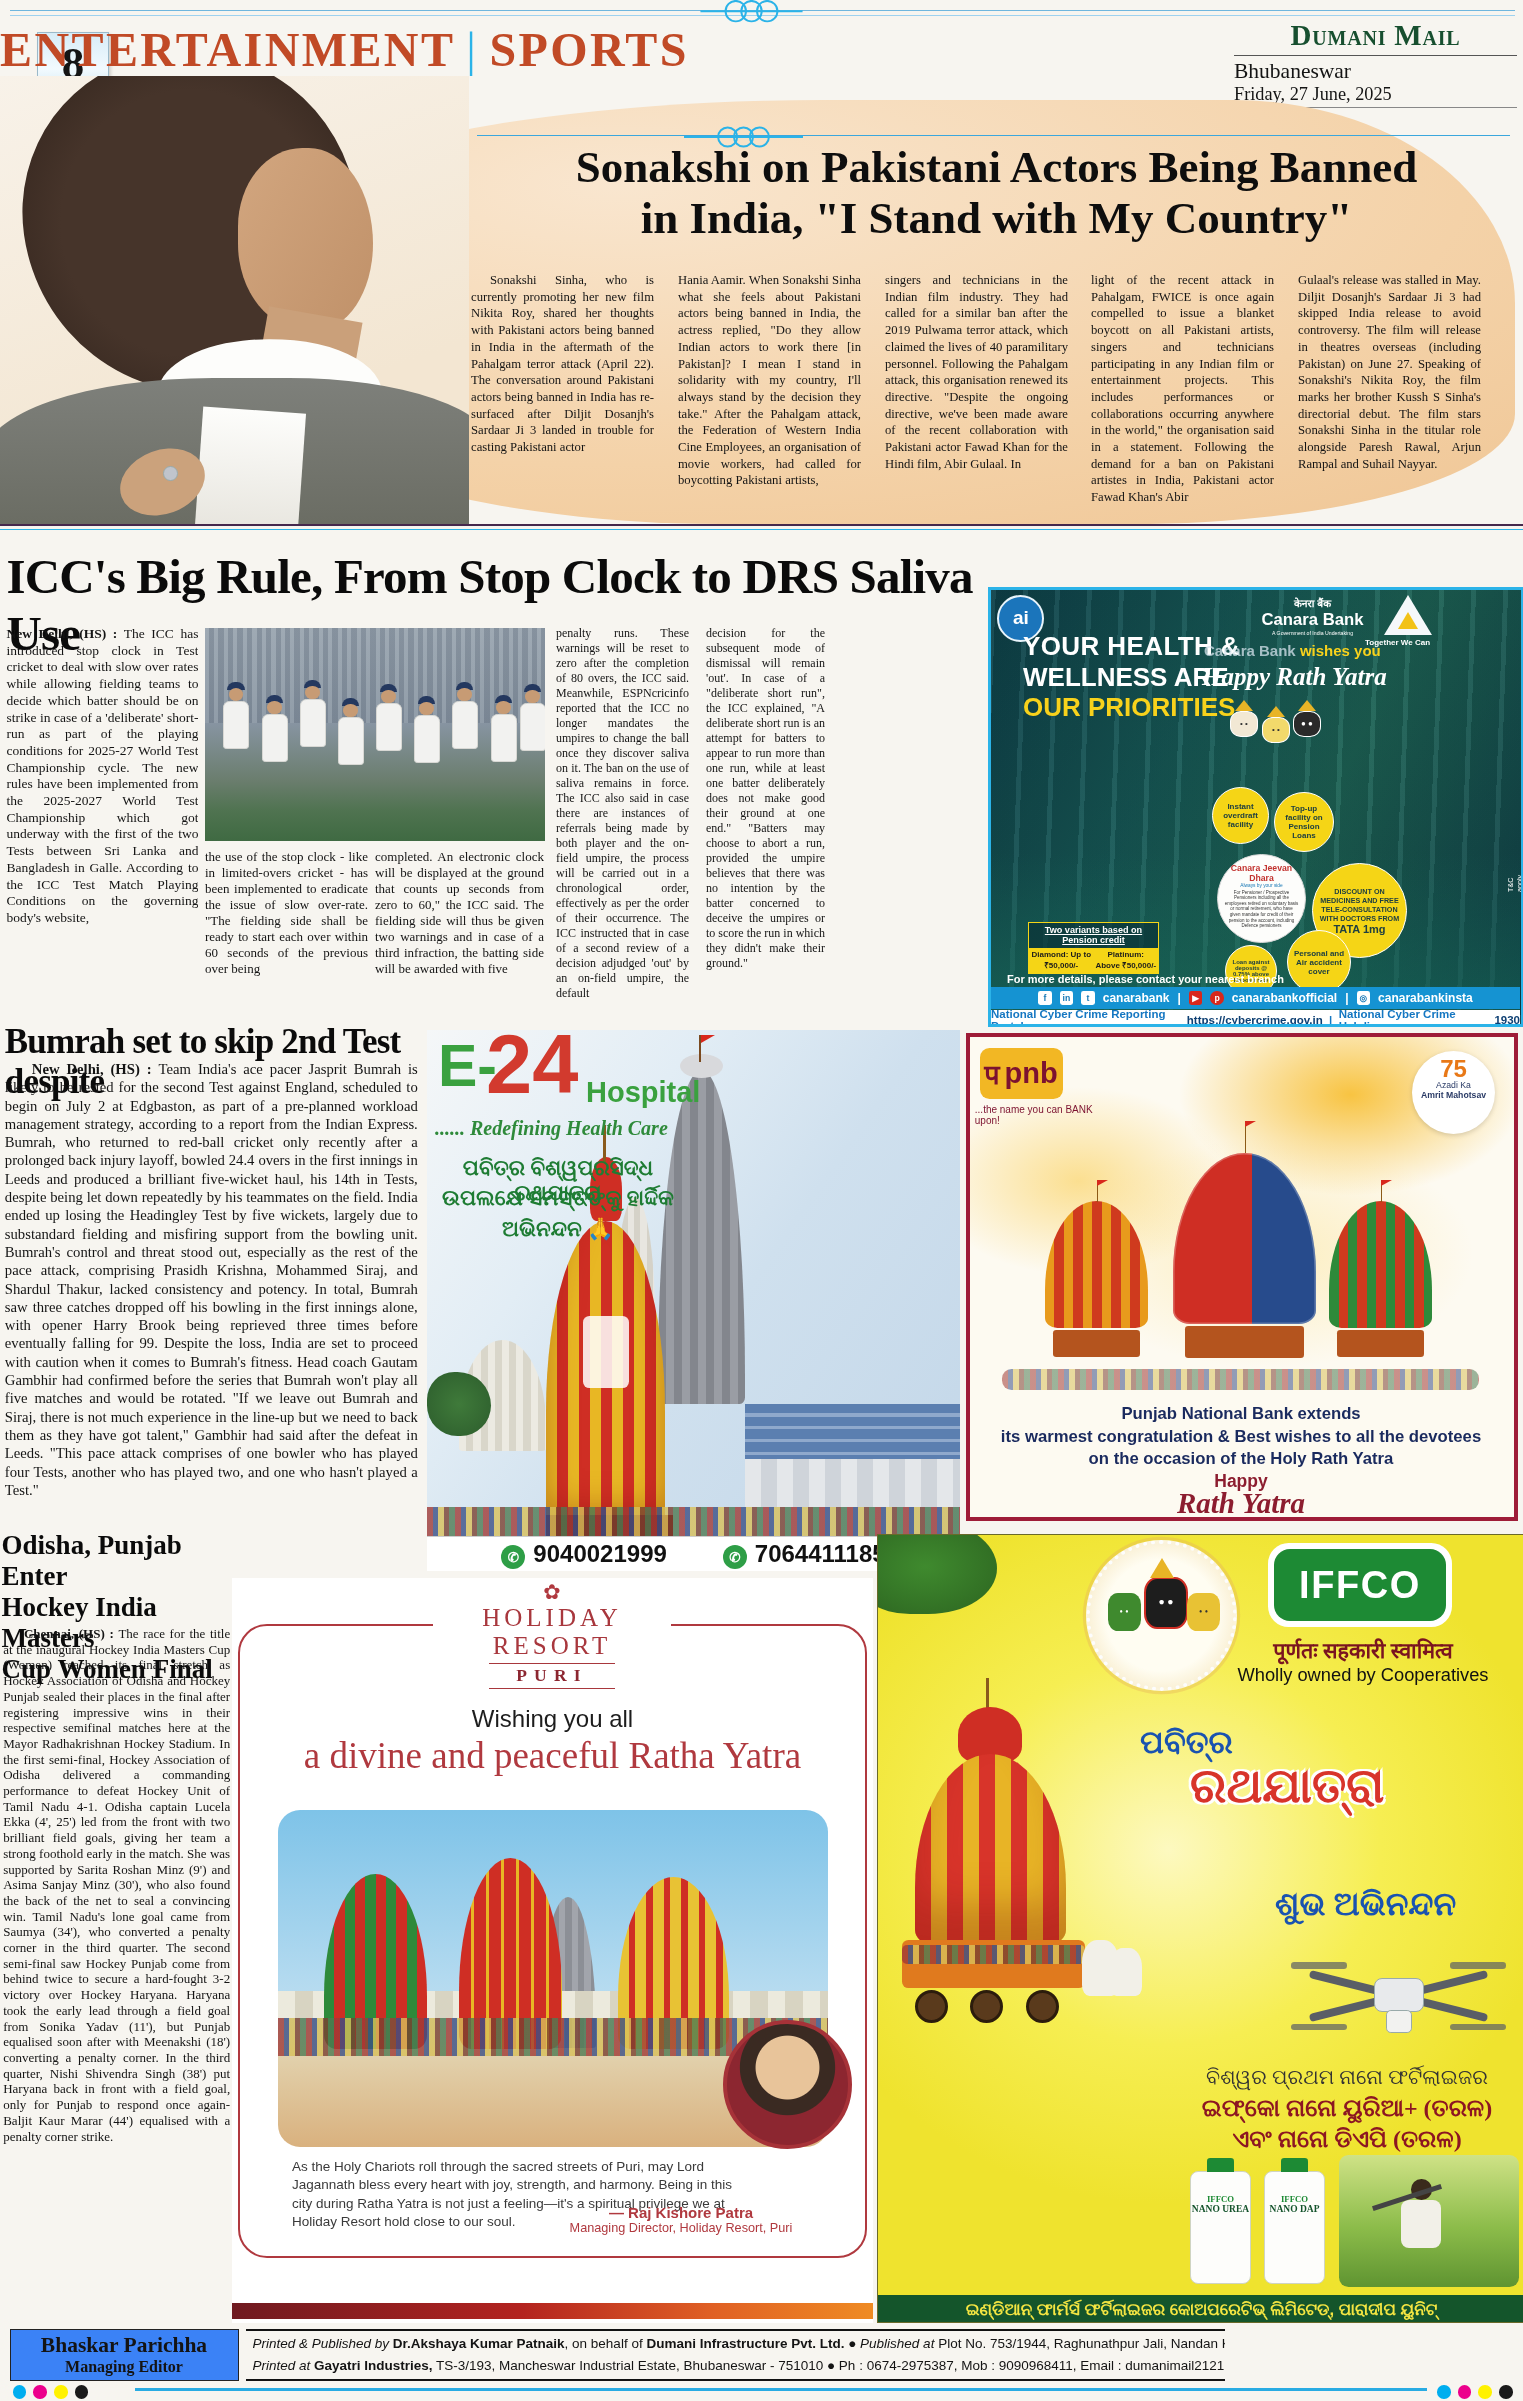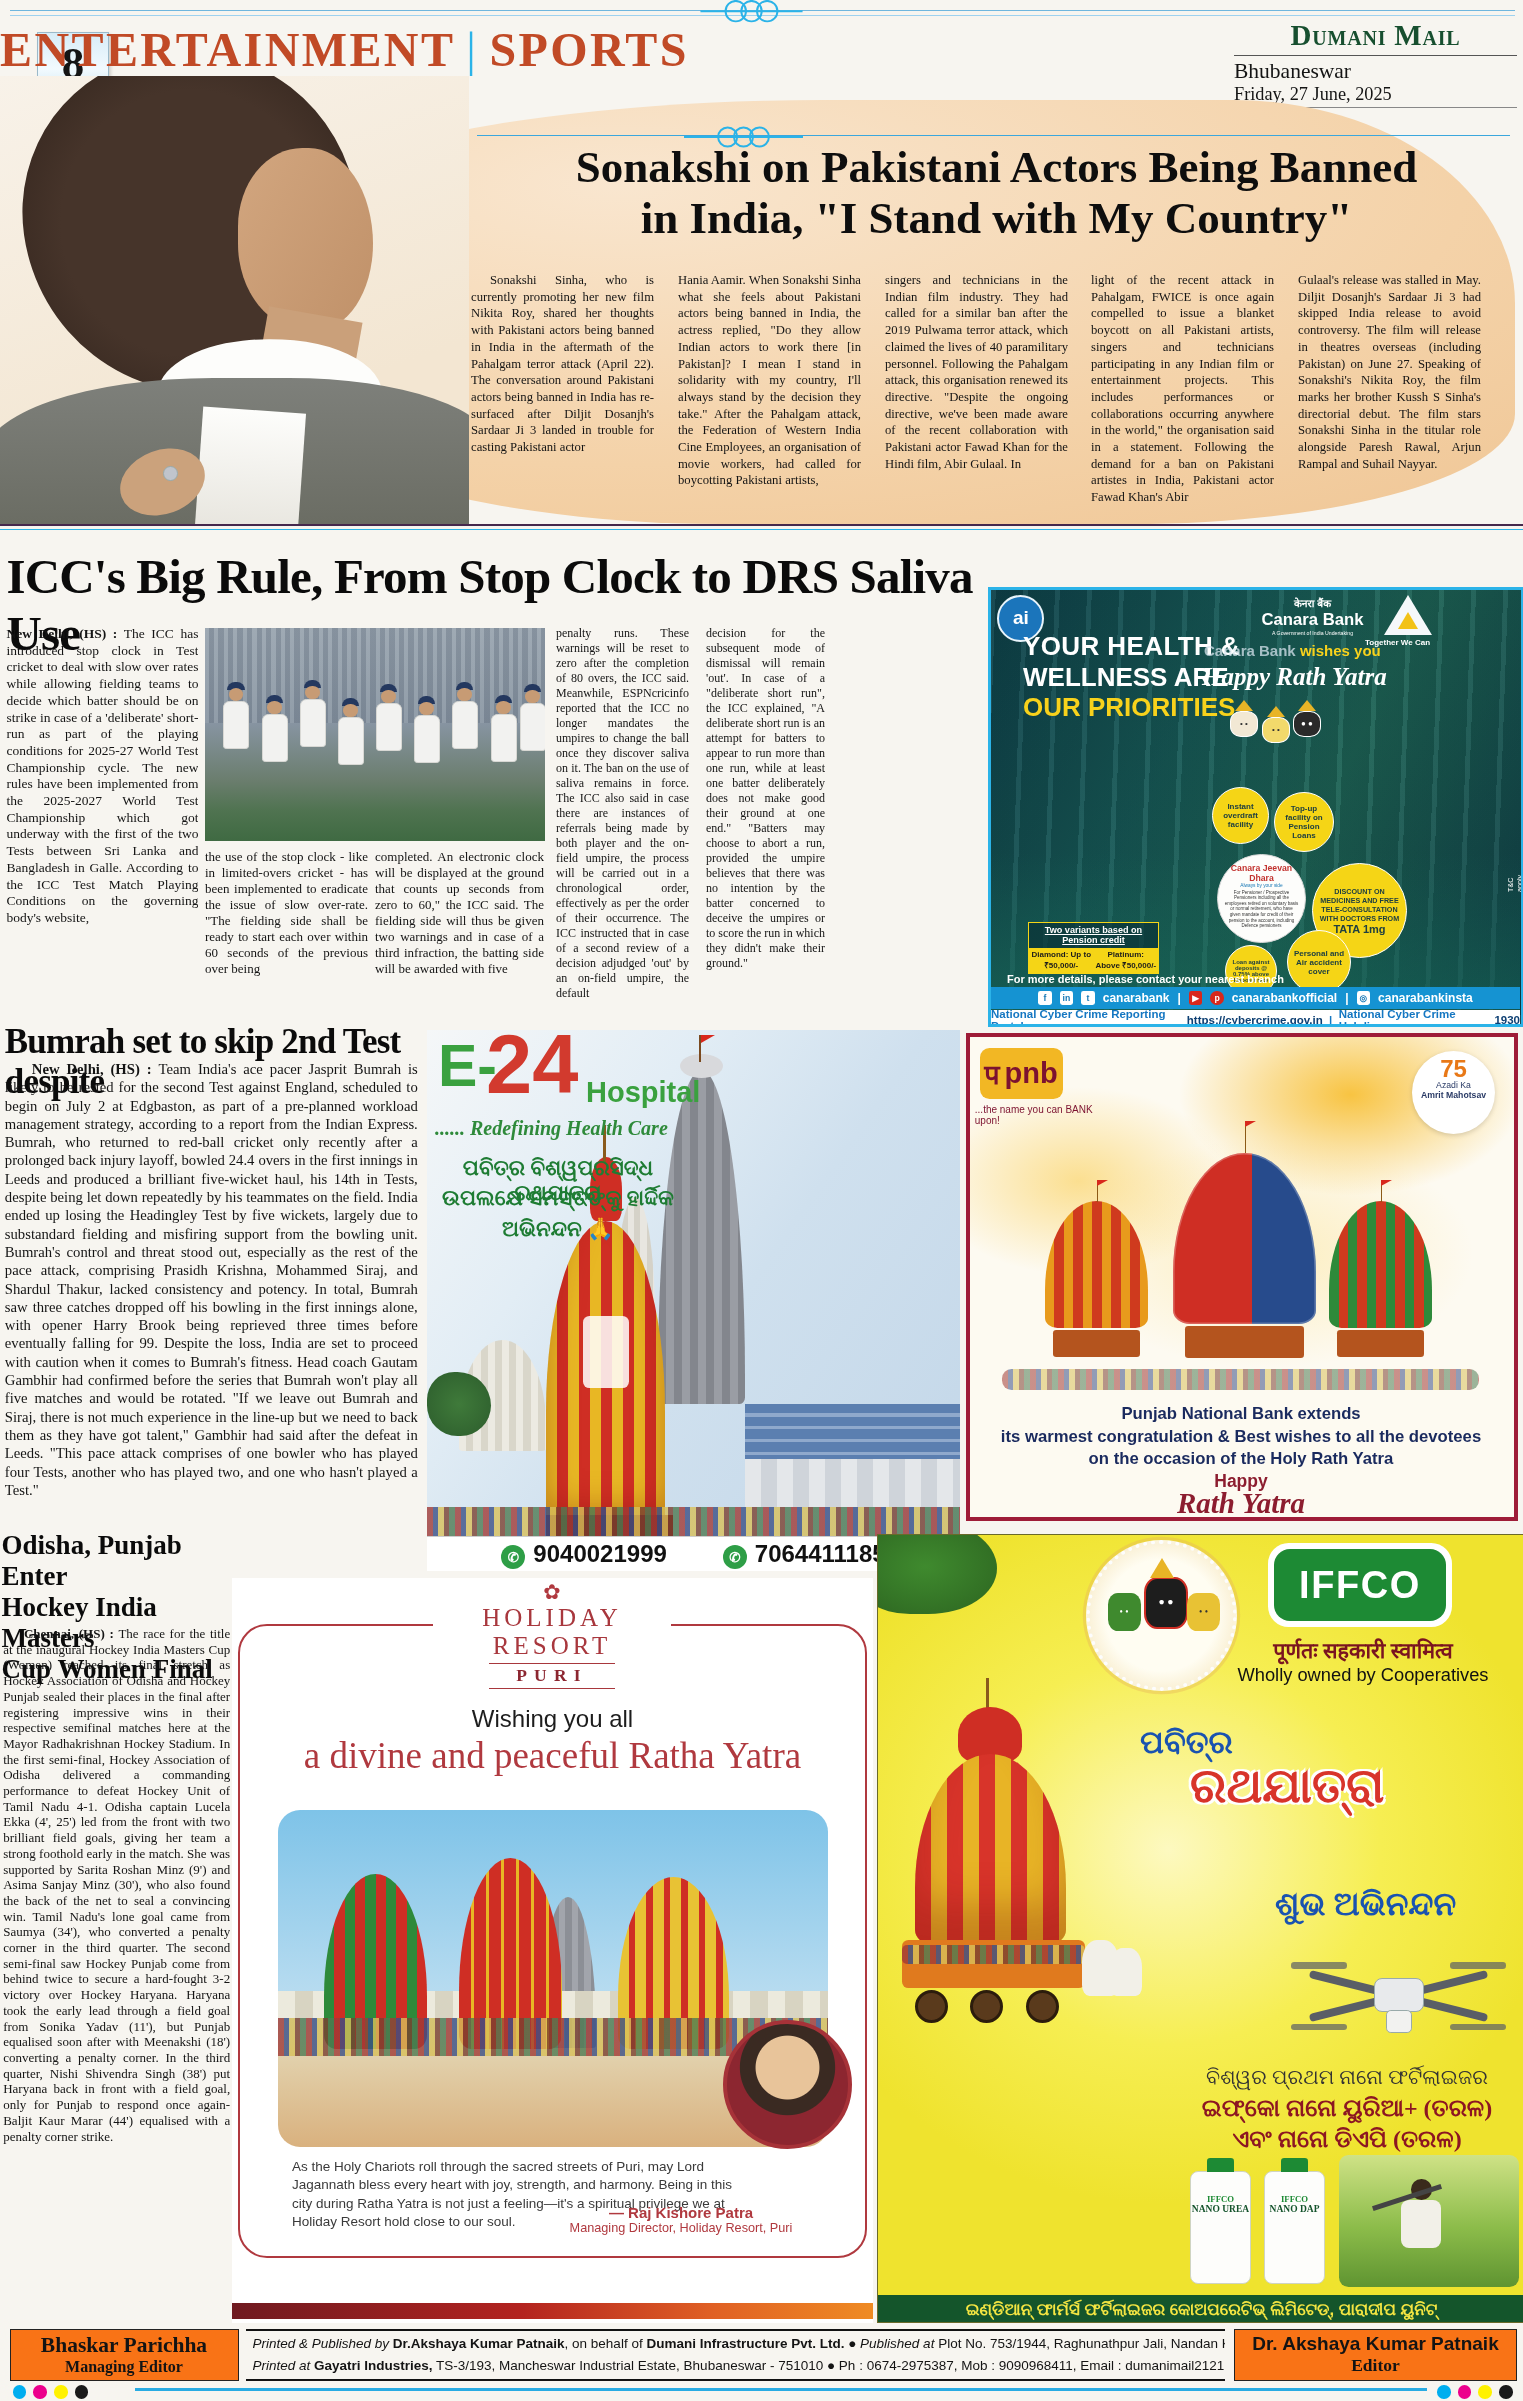--- a/index.html
+++ b/index.html
@@ -81,21 +81,21 @@
   .hockhead{left:1.6px;top:1530px;width:231px;font-size:27px;line-height:31px;font-weight:bold;color:#0b0b0b;}
   .holiday{left:232px;top:1578px;width:641px;height:745px;background:#fff;overflow:hidden;}
   .holborder{position:absolute;left:6.4px;top:46px;width:625px;height:630px;border:2.4px solid #b0393f;border-radius:29px;}
   .holband{position:absolute;left:6.4px;top:677px;width:628px;height:48px;background:linear-gradient(90deg,#761d24,#9e2a24);
            color:#fff;display:flex;align-items:center;justify-content:center;text-align:center;font-family:"Liberation Sans",sans-serif;font-size:14.3px;line-height:19px;padding:0 24px;box-sizing:border-box;}
   .holstrip{position:absolute;left:0px;top:725px;width:641px;height:16px;background:linear-gradient(90deg,#6f1a20,#b3231f 45%,#e06024 75%,#ef8b23);}
   .iffco{left:877px;top:1534px;width:647px;height:789px;overflow:hidden;border:1.6px solid #6a6a2a;box-sizing:border-box;
          background:radial-gradient(60% 45% at 45% 40%,#fdf9c0 0%,#f6ee52 55%,#efe32e 100%);}
   .iffcostrip{position:absolute;left:0;top:760px;width:647px;height:29px;background:#14552b;color:#f5e642;display:flex;align-items:center;justify-content:center;font-weight:bold;font-size:16.7px;font-family:"Liberation Sans",sans-serif;}
   
-  .fbox{border:1.6px solid #222;background:#f97316;text-align:center;box-sizing:border-box;padding-top:3.2px;}
+  .fbox{border:1.6px solid #222;background:#3b82f6;text-align:center;box-sizing:border-box;padding-top:3.2px;}
   .fcenter{left:246px;top:2329px;width:979px;height:52px;border-top:2.4px solid #111;border-bottom:2.4px solid #111;box-sizing:border-box;
            font-family:"Liberation Sans",sans-serif;font-size:13.5px;line-height:22px;padding:2.4px 6.4px;white-space:nowrap;overflow:hidden;}
   .dot{width:13.5px;height:13.5px;border-radius:50%;display:inline-block;margin-right:7.2px;}
   .cyanline{left:135px;top:2388px;width:1292px;height:3.2px;background:#29abe2;}
   .e24phone{position:absolute;left:0;top:506px;width:533px;height:35px;background:#fff;border-top:0.8px solid #ccc;
             display:flex;align-items:center;justify-content:center;gap:56px;font-weight:bold;font-size:24px;font-family:"Liberation Sans",sans-serif;color:#111;}
   .phic{display:inline-flex;width:24px;height:24px;border-radius:50%;background:#2e9e46;color:#fff;align-items:center;justify-content:center;font-size:13.5px;margin-right:8px;}
   .crowdstrip{background:repeating-linear-gradient(90deg,#a03a36 0 5.6px,#3a4f86 5.6px 11px,#d8c05a 11px 16.7px,#7a4030 16.7px 22px,#4e7a52 22px 28px);opacity:.8;}
 </style>
 </head>
@@ -491,24 +491,20 @@
   </div>
 
   <div class="abs fbox" style="left:9.5px;top:2329px;width:229px;height:52px;">
     <div class="b" style="font-size:21.5px;">Bhaskar Parichha</div>
     <div class="b" style="font-size:16px;">Managing Editor</div>
   </div>
   <div class="abs fcenter">
     <div><span class="i">Printed &amp; Published by </span><span class="b">Dr.Akshaya Kumar Patnaik</span><span>, on behalf of </span><span class="b">Dumani Infrastructure Pvt. Ltd.</span><span class="i"> ● Published at </span><span>Plot No. 753/1944, Raghunathpur Jali, Nandan Kanan Road, Bhubaneswar-751024</span></div>
     <div><span class="i">Printed at </span><span class="b">Gayatri Industries,</span><span> TS-3/193, Mancheswar Industrial Estate, Bhubaneswar - 751010 ● Ph : 0674-2975387, Mob : 9090968411, Email : dumanimail2121@gmail.com, dumanimail.advt@gmail.com</span></div>
   </div>
-  <div class="abs fbox" style="left:1234px;top:2329px;width:283px;height:52px;">
-    <div class="b sans" style="font-size:19px;">Dr. Akshaya Kumar Patnaik</div>
-    <div class="b" style="font-size:17.5px;">Editor</div>
-  </div>
   <div class="abs" style="left:12.7px;top:2385px;">
     <span class="dot" style="background:#00aeef;"></span><span class="dot" style="background:#ec008c;"></span><span class="dot" style="background:#fff200;"></span><span class="dot" style="background:#1a1a1a;"></span>
   </div>
   <div class="abs cyanline"></div>
   <div class="abs" style="left:1437px;top:2385px;">
     <span class="dot" style="background:#00aeef;"></span><span class="dot" style="background:#ec008c;"></span><span class="dot" style="background:#fff200;"></span><span class="dot" style="background:#1a1a1a;"></span>
   </div>
 
 </div>
 

